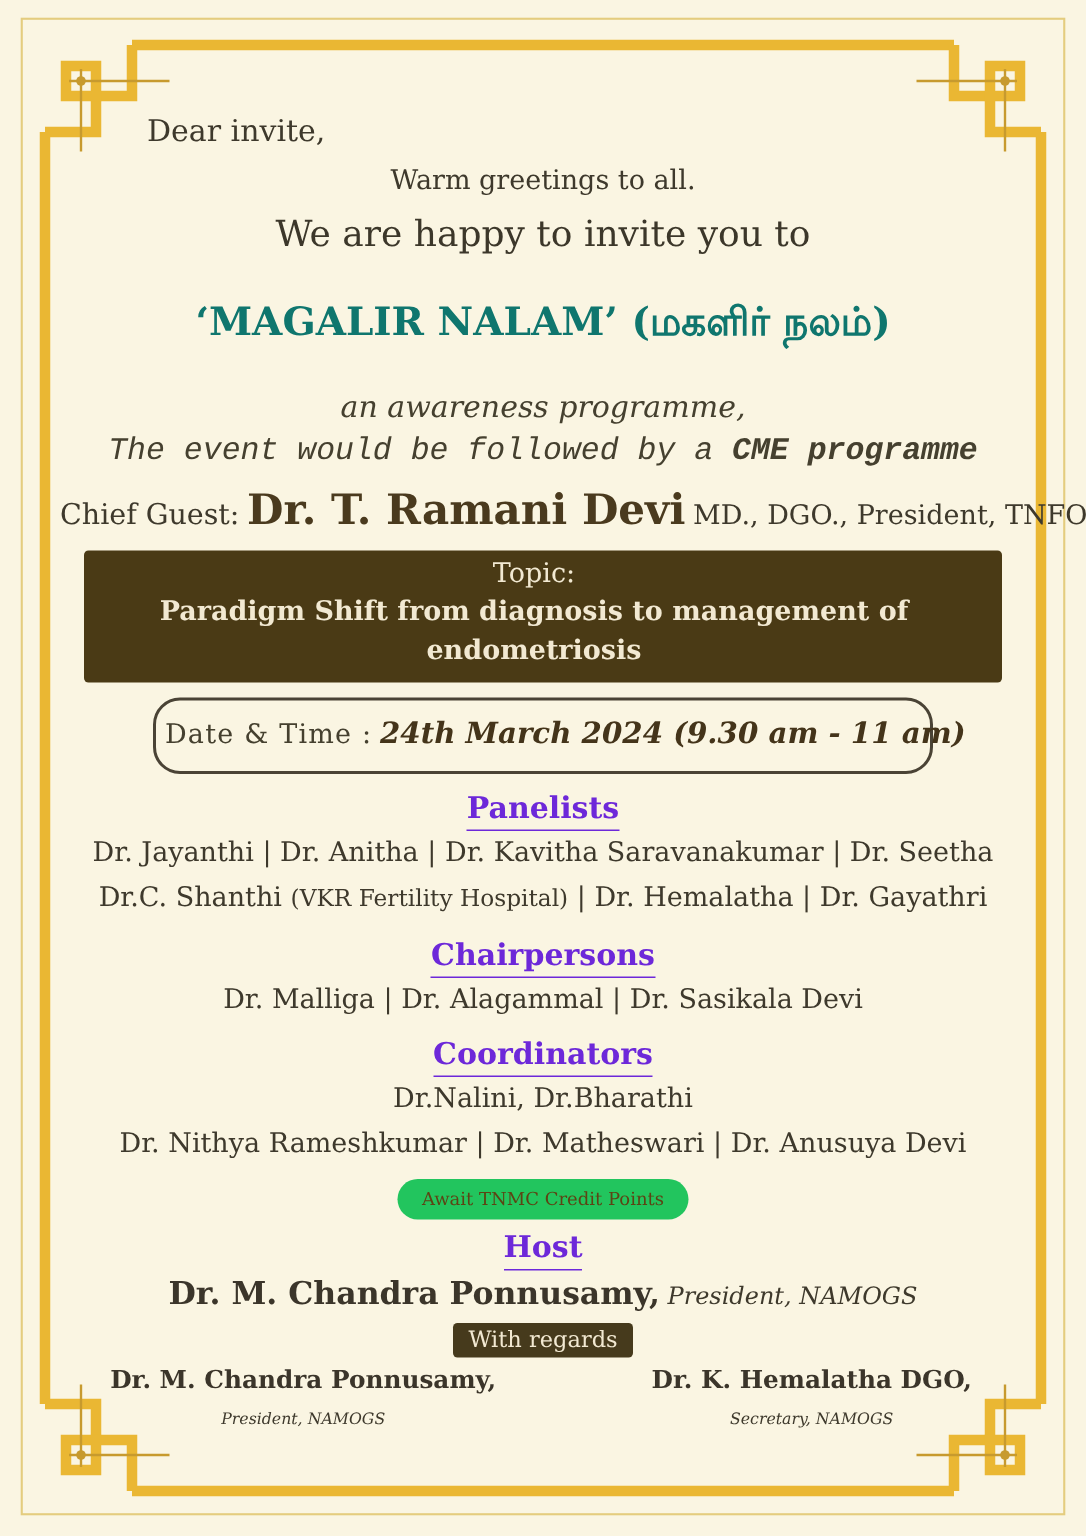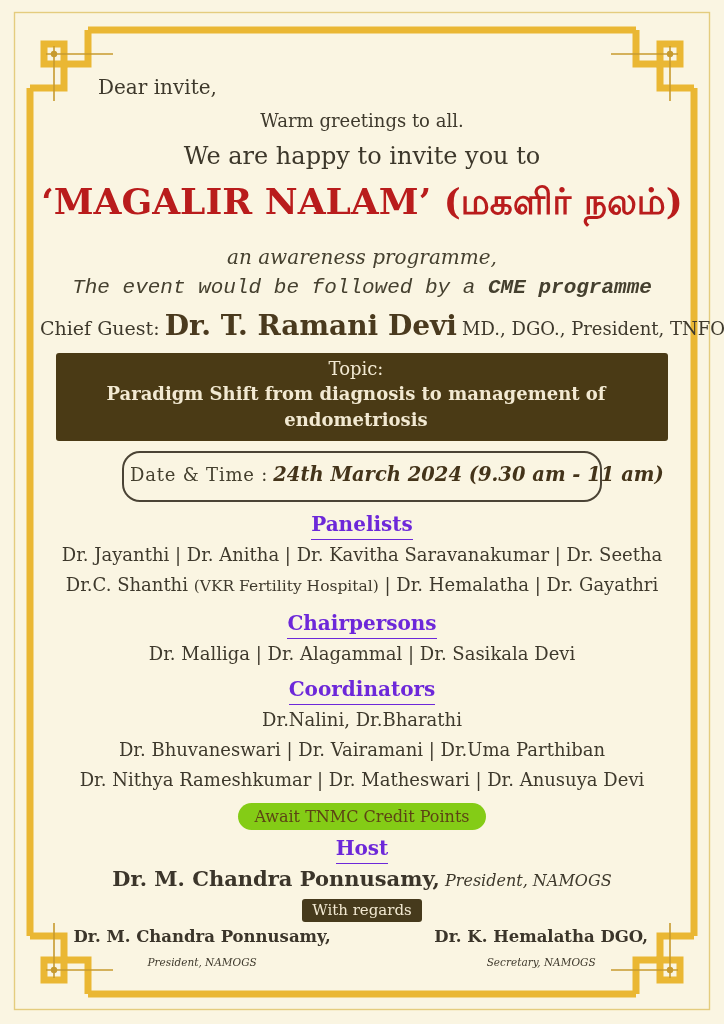--- a/index.html
+++ b/index.html
@@ -10,49 +10,49 @@
     color:#3E392C;
   }
   .frame-svg{position:absolute;left:0;top:0;width:724px;height:1024px;pointer-events:none;}
   .content{
     position:absolute;left:40px;top:0;width:644px;
     text-align:center;
   }
   .salutation{ text-align:left;margin:74px 0 0 58px;font-size:20px;line-height:26px;}
   .greeting{ margin-top:9px;font-size:18px;line-height:24px;}
   .invite-line{ margin-top:6px;font-size:24px;line-height:34px;color:#3C372A;}
-  .event-title{ margin-top:8px;font-size:36px;line-height:40px;font-weight:bold;color:#b91c1c;}
+  .event-title{ margin-top:22px;font-size:26px;line-height:40px;font-weight:bold;color:#0f766e;}
   .sub1{ margin-top:22px;font-size:20px;line-height:28px;font-style:italic;color:#45402F;}
   .sub2{ margin-top:2px;font-size:21px;line-height:30px;font-style:italic;color:#45402F;font-family:Liberation Mono, monospace;}
   .sub2 .bold{ font-weight:bold;}
   .chief{ margin-top:3px;line-height:40px;white-space:nowrap;}
   .chief .lbl{ font-size:19px;}
   .chief .name{ font-size:28px;font-weight:bold;color:#4A3A1E;}
   .chief .creds{ font-size:18px;}
   .topic-banner{
     margin:3px 16px 0 16px;background:#4A3A15;color:#F2E9D2;
     border-radius:3px;padding:4px 20px 8px 8px;
   }
   .topic-banner .t-lbl{ font-size:18px;line-height:24px;}
   .topic-banner .t-title{ font-size:18px;line-height:26px;font-weight:bold;}
   .schedule-box{
-    margin:10px auto 0 auto;width:480px;box-sizing:border-box;
+    margin:10px auto 0 auto;width:520px;box-sizing:border-box;
     border:2.2px solid #4A4335;border-radius:18px;padding:7px 6px 9px 6px;
   }
   .sched-line{ line-height:30px;white-space:nowrap;}
   .sched-lbl{ font-size:18px;letter-spacing:0.8px;color:#45402F;}
   .sched-val{ font-size:19.5px;font-weight:bold;font-style:italic;color:#44341A;}
   .sec-heading{ font-size:20px;font-weight:bold;line-height:28px;color:#6d28d9;}
   .sec-heading span{ display:inline-block;border-bottom:1.8px solid currentColor;padding-bottom:1px;}
   .mt8{margin-top:8px;} .mt6{margin-top:6px;} .mt4{margin-top:4px;}
   .name-line{ font-size:18px;line-height:30px;color:#3E392C;white-space:nowrap;}
   .name-line .small{ font-size:15.5px;}
   .credit-badge{
-    display:inline-block;margin-top:8px;background:#84cc16;color:#5C4414;
-    font-size:16px;line-height:19px;padding:4px 16px;border-radius:14px;
+    display:inline-block;margin-top:8px;background:#22c55e;color:#5C4414;
+    font-size:12px;line-height:19px;padding:4px 16px;border-radius:14px;
   }
   .host-line{ margin-top:0;line-height:30px;}
   .host-line .name{ font-size:21px;font-weight:bold;color:#3B352A;}
   .host-line .title{ font-size:16px;font-style:italic;}
   .regards-badge{
     display:inline-block;margin-top:3px;background:#463A1C;color:#F2E9D2;
     font-size:15px;line-height:17px;padding:3px 10px;border-radius:3px;
   }
   .sig-row{ display:flex;justify-content:center;align-items:baseline;gap:34px;margin-top:3px;line-height:24px;}
   .sig-name{ font-size:16.5px;font-weight:bold;color:#3B352A;white-space:nowrap;}
@@ -149,21 +149,20 @@
   <div class="sec-heading mt8"><span>Panelists</span></div>
   <div class="name-line">Dr. Jayanthi | Dr. Anitha | Dr. Kavitha Saravanakumar | Dr. Seetha</div>
   <div class="name-line"><span>Dr.C. Shanthi </span><span class="small">(VKR Fertility Hospital)</span><span> | Dr. Hemalatha | Dr. Gayathri</span></div>
 
   <div class="sec-heading mt8"><span>Chairpersons</span></div>
   <div class="name-line">Dr. Malliga | Dr. Alagammal | Dr. Sasikala Devi</div>
 
   <div class="sec-heading mt6"><span>Coordinators</span></div>
   <div class="name-line">Dr.Nalini, Dr.Bharathi</div>
 
-  <div class="name-line">Dr. Bhuvaneswari | Dr. Vairamani | Dr.Uma Parthiban</div>
   <div class="name-line">Dr. Nithya Rameshkumar | Dr. Matheswari | Dr. Anusuya Devi</div>
 
   <div>
     <span class="credit-badge">Await TNMC Credit Points</span>
   </div>
 
   <div class="sec-heading mt4"><span>Host</span></div>
   <div class="host-line">
     <span class="name">Dr. M. Chandra Ponnusamy,</span>
     <span class="title">President, NAMOGS</span>

